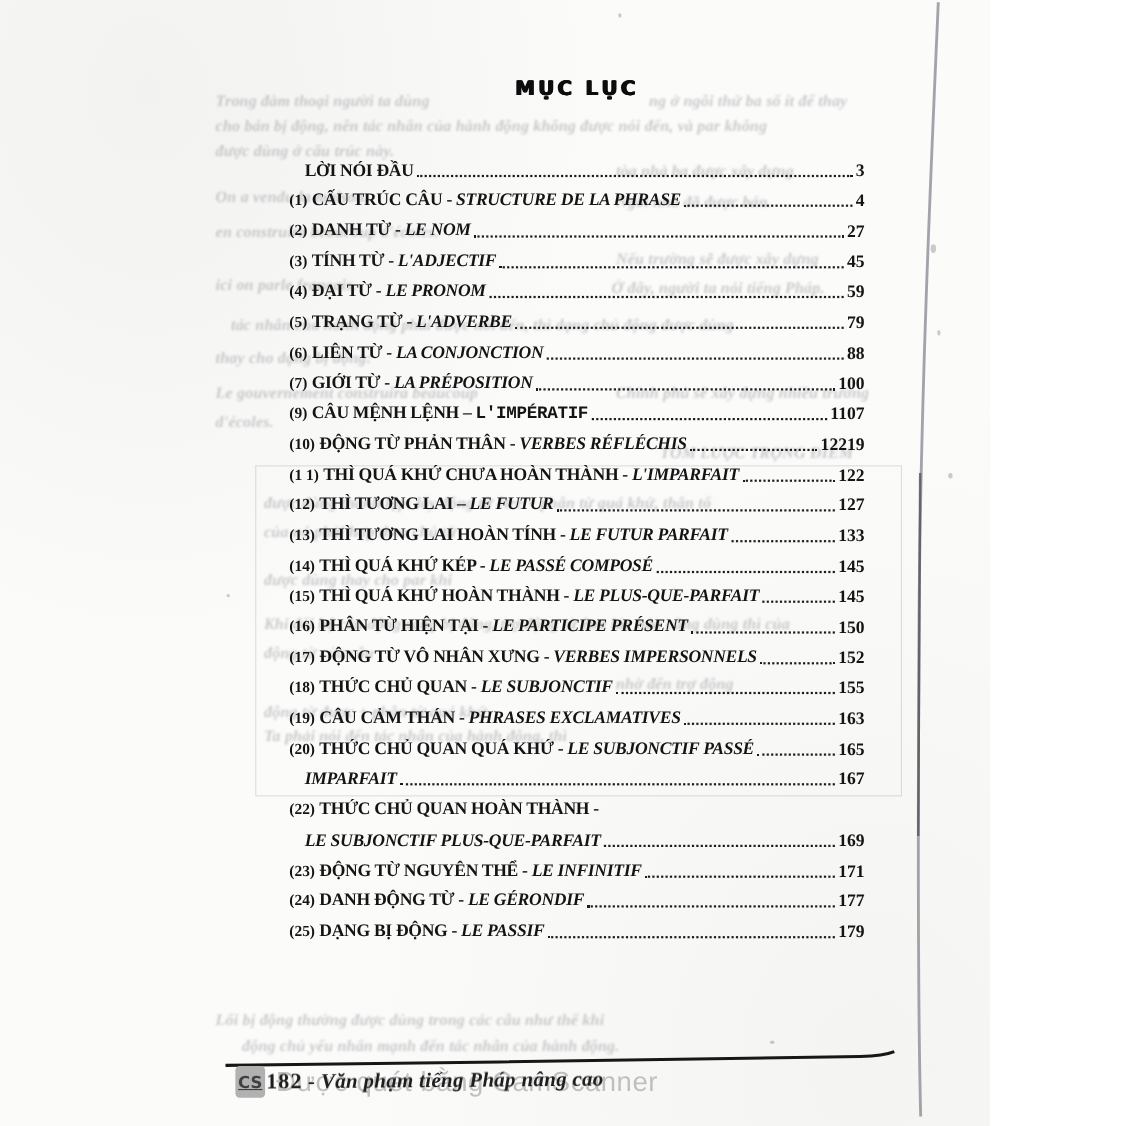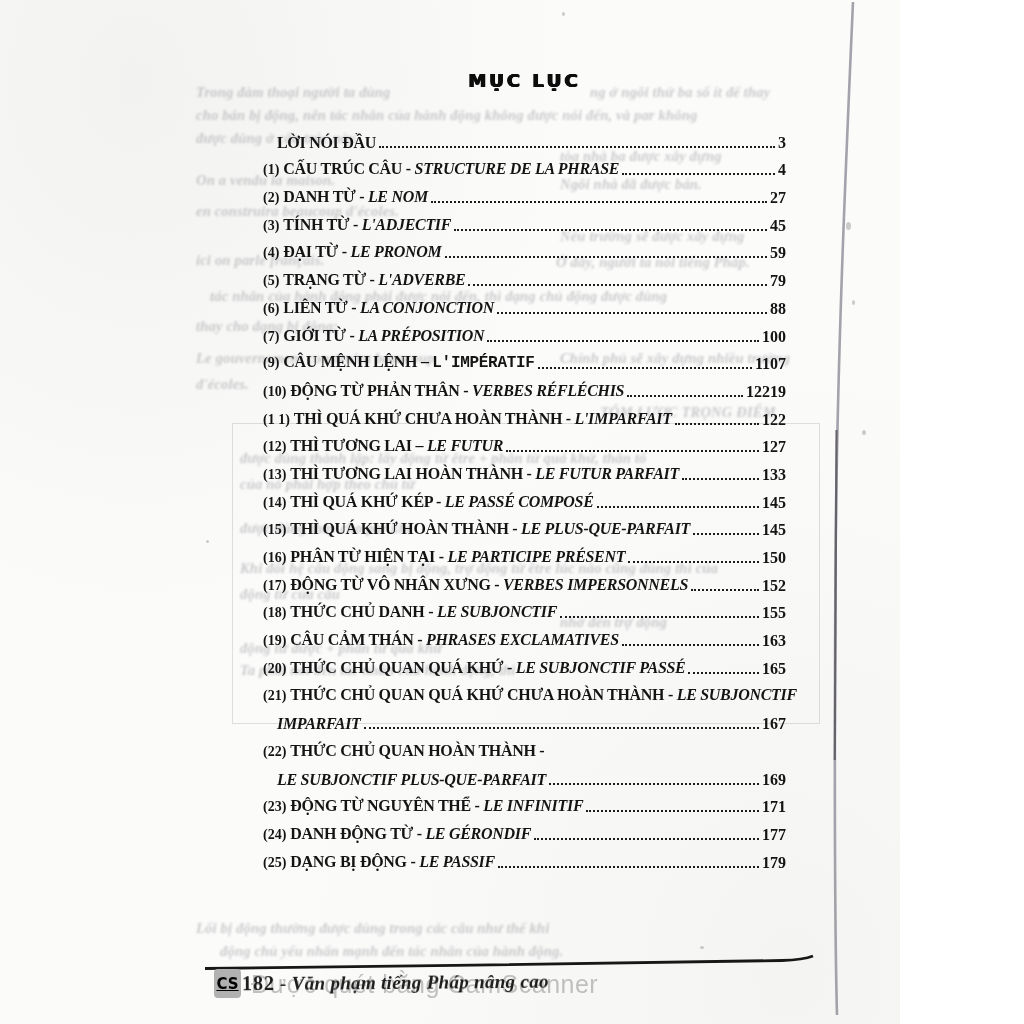--- a/index.html
+++ b/index.html
@@ -10,41 +10,41 @@
       radial-gradient(ellipse at 88% 95%, rgba(228,228,226,.3), rgba(255,255,255,0) 45%),
       #fbfbfa;
     font-family:"Liberation Serif", serif;
   }
   .title{
     position:absolute;top:70px;left:263px;width:523px;margin:0;
     text-align:center;font-family:"DejaVu Sans", sans-serif;font-weight:bold;
     font-size:18px;letter-spacing:3px;color:#0d0d0d;
     text-shadow:.7px 0 0 #0d0d0d, -.7px 0 0 #0d0d0d, 0 .4px 0 #0d0d0d;
   }
-  .toc{position:absolute;left:263px;top:124px;width:523px;}
+  .toc{position:absolute;left:263px;top:137px;width:523px;}
   .row{height:27.7px;display:flex;align-items:flex-end;color:#141414;}
   .lab{white-space:nowrap;font-weight:bold;font-size:16px;line-height:19px;letter-spacing:-0.3px;}
   .num{font-size:14px;letter-spacing:0;margin-right:4px;}
   .fr{font-style:italic;}
   .fr.up{font-style:normal;font-family:Liberation Mono, monospace;}
   .leader{flex:1 1 auto;min-width:6px;border-bottom:2.4px dotted #1c1c1c;margin:0 3px 4px 3px;}
   .pg{font-weight:bold;font-size:16px;line-height:19px;}
   .ghost{
     position:absolute;white-space:nowrap;color:#9d9da2;font-weight:bold;font-style:italic;
     font-size:14.5px;filter:blur(1.05px);opacity:.52;letter-spacing:.2px;
   }
   .ghostbox{
     position:absolute;left:232px;top:423px;width:586px;height:299px;
     border:1px solid rgba(140,140,146,.26);filter:blur(.5px);
   }
   .speck{position:absolute;background:#8f8f92;border-radius:50%;opacity:.45;}
   svg.overlay{position:absolute;left:0;top:0;pointer-events:none;}
   .watermark{position:absolute;left:214px;top:969px;display:flex;align-items:flex-start;z-index:4;}
   .csbadge{
-    width:27px;height:29px;background:#b1b1b1;border-radius:4px;color:#000000;
+    width:27px;height:29px;background:#b1b1b1;border-radius:4px;color:#404040;
     font-family:"DejaVu Sans", sans-serif;font-weight:bold;font-size:15px;
     display:flex;align-items:center;justify-content:center;flex:0 0 auto;text-decoration:underline;
   }
   .wmtext{
     margin-left:10px;color:#bdbdbd;font-family:"Liberation Sans", sans-serif;
     font-size:25px;line-height:30px;letter-spacing:.5px;opacity:.95;
   }
   .footer{
     position:absolute;left:230px;top:971px;z-index:5;color:#1d1d1d;white-space:nowrap;
     transform:rotate(-0.5deg);filter:blur(.2px);
@@ -151,21 +151,21 @@
         <span class="lab"><span class="num">(1 1)</span><span>THÌ QUÁ KHỨ CHƯA HOÀN THÀNH - </span><span class="fr">L'IMPARFAIT</span></span>
         <span class="leader"></span>
         <span class="pg">122</span>
       </div>
       <div class="row">
         <span class="lab"><span class="num">(12)</span><span>THÌ TƯƠNG LAI – </span><span class="fr">LE FUTUR</span></span>
         <span class="leader"></span>
         <span class="pg">127</span>
       </div>
       <div class="row">
-        <span class="lab"><span class="num">(13)</span><span>THÌ TƯƠNG LAI HOÀN THÀNH - </span><span class="fr">LE FUTUR PARFAIT</span></span>
+        <span class="lab"><span class="num">(13)</span><span>THÌ TƯƠNG LAI HOÀN TÍNH - </span><span class="fr">LE FUTUR PARFAIT</span></span>
         <span class="leader"></span>
         <span class="pg">133</span>
       </div>
       <div class="row">
         <span class="lab"><span class="num">(14)</span><span>THÌ QUÁ KHỨ KÉP - </span><span class="fr">LE PASSÉ COMPOSÉ</span></span>
         <span class="leader"></span>
         <span class="pg">145</span>
       </div>
       <div class="row">
         <span class="lab"><span class="num">(15)</span><span>THÌ QUÁ KHỨ HOÀN THÀNH - </span><span class="fr">LE PLUS-QUE-PARFAIT</span></span>
@@ -176,36 +176,33 @@
         <span class="lab"><span class="num">(16)</span><span>PHÂN TỪ HIỆN TẠI - </span><span class="fr">LE PARTICIPE PRÉSENT</span></span>
         <span class="leader"></span>
         <span class="pg">150</span>
       </div>
       <div class="row">
         <span class="lab"><span class="num">(17)</span><span>ĐỘNG TỪ VÔ NHÂN XƯNG - </span><span class="fr">VERBES IMPERSONNELS</span></span>
         <span class="leader"></span>
         <span class="pg">152</span>
       </div>
       <div class="row">
-        <span class="lab"><span class="num">(18)</span><span>THỨC CHỦ DANH - </span><span class="fr">LE SUBJONCTIF</span></span>
+        <span class="lab"><span class="num">(18)</span><span>THỨC CHỦ QUAN - </span><span class="fr">LE SUBJONCTIF</span></span>
         <span class="leader"></span>
         <span class="pg">155</span>
       </div>
       <div class="row">
         <span class="lab"><span class="num">(19)</span><span>CÂU CẢM THÁN - </span><span class="fr">PHRASES EXCLAMATIVES</span></span>
         <span class="leader"></span>
         <span class="pg">163</span>
       </div>
       <div class="row">
         <span class="lab"><span class="num">(20)</span><span>THỨC CHỦ QUAN QUÁ KHỨ - </span><span class="fr">LE SUBJONCTIF PASSÉ</span></span>
         <span class="leader"></span>
         <span class="pg">165</span>
-      </div>
-      <div class="row">
-        <span class="lab"><span class="num">(21)</span><span>THỨC CHỦ QUAN QUÁ KHỨ CHƯA HOÀN THÀNH - </span><span class="fr">LE SUBJONCTIF</span></span>
       </div>
       <div class="row" style="padding-left: 14px;">
         <span class="lab"><span class="fr">IMPARFAIT</span></span>
         <span class="leader"></span>
         <span class="pg">167</span>
       </div>
       <div class="row">
         <span class="lab"><span class="num">(22)</span><span>THỨC CHỦ QUAN HOÀN THÀNH -</span></span>
       </div>
       <div class="row" style="padding-left: 14px;">

